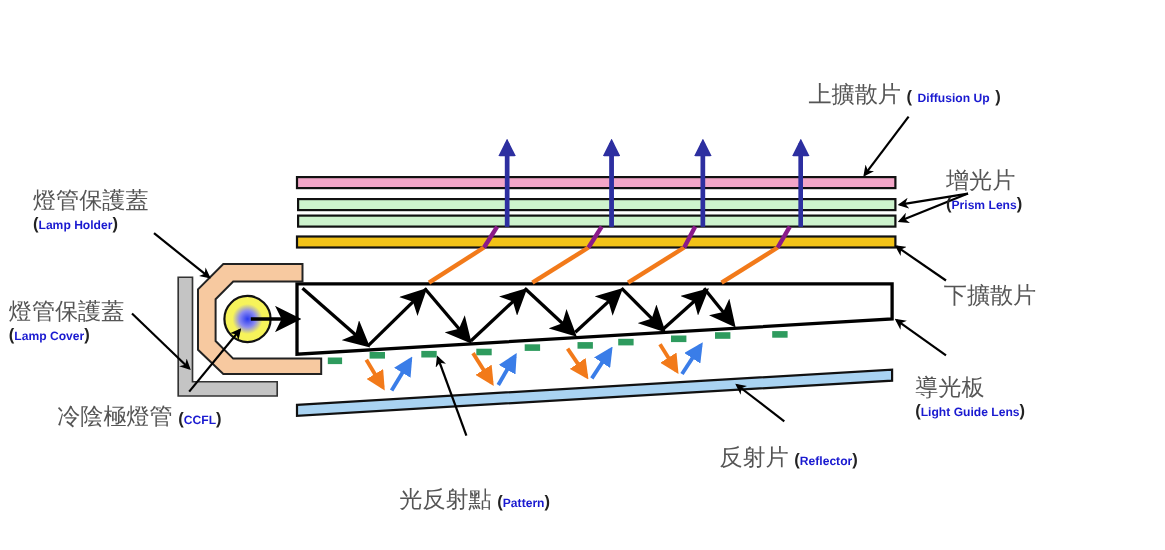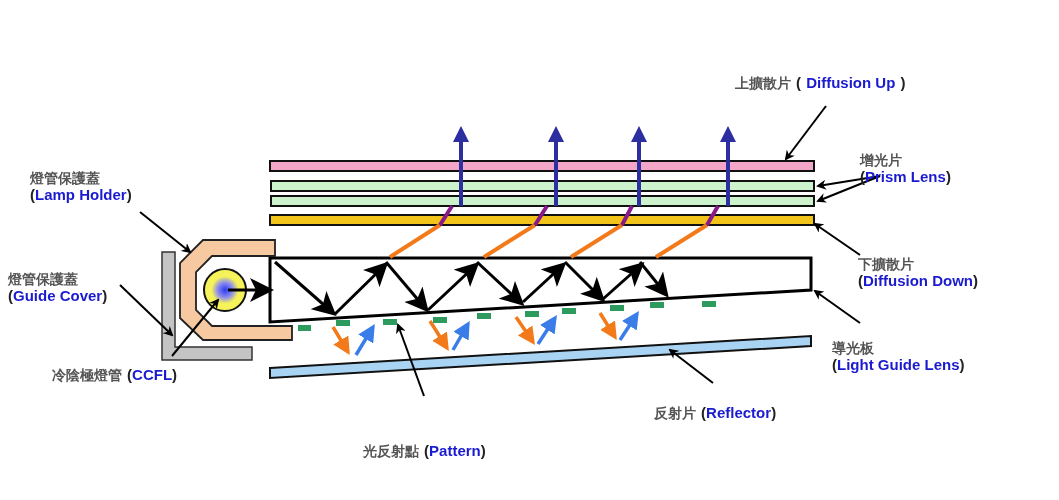--- a/index.html
+++ b/index.html
@@ -1,20 +1,20 @@
 <!DOCTYPE html>
 <html><head>
 <meta charset="utf-8">
 <style>
   html, body { margin: 0; padding: 0; background: #ffffff; }
   body { width: 1059px; height: 500px; position: relative; overflow: hidden; font-family: "DejaVu Sans", sans-serif; }
   svg { position: absolute; left: 0; top: 0; }
   .label { position: absolute; white-space: nowrap; line-height: 1.15; }
-  .zh { color: #555555; font-size: 14px; font-family: "DejaVu Sans", sans-serif; font-weight: bold; }
-  .en { color: #1a1ad0; font-size: 15px; font-weight: bold; font-family: "Liberation Sans", sans-serif; }
+  .zh { color: #555555; font-size: 21px; font-family: "DejaVu Sans", sans-serif; }
+  .en { color: #1a1ad0; font-size: 11px; font-weight: bold; font-family: "Liberation Sans", sans-serif; }
   .br { color: #222; font-size: 15px; font-weight: bold; font-family: "Liberation Sans", sans-serif; }
 </style>
 </head>
 <body>
 
 <svg width="1059" height="500" viewBox="0 0 1059 500">
   <defs>
     <radialGradient id="ccflGrad" cx="50%" cy="50%" r="50%">
       <stop offset="0%" stop-color="#2a3bf0"></stop>
       <stop offset="35%" stop-color="#8a8af0"></stop>
@@ -155,21 +155,20 @@
   <span class="br">)</span>
 </div>
 
 <div class="label" style="left:860px; top:152px;">
   <div class="zh">增光片</div>
   <div><span class="br">(</span><span class="en">Prism Lens</span><span class="br">)</span></div>
 </div>
 
 <div class="label" style="left:858px; top:256px;">
   <div class="zh">下擴散片</div>
-  <div><span class="br">(</span><span class="en">Diffusion Down</span><span class="br">)</span></div>
 </div>
 
 <div class="label" style="left:832px; top:340px;">
   <div class="zh">導光板</div>
   <div><span class="br">(</span><span class="en">Light Guide Lens</span><span class="br">)</span></div>
 </div>
 
 <div class="label" style="left:654px; top:404px;">
   <span class="zh">反射片</span>
   <span class="br">(</span><span class="en">Reflector</span><span class="br">)</span>
@@ -180,19 +179,19 @@
   <span class="br">(</span><span class="en">Pattern</span><span class="br">)</span>
 </div>
 
 <div class="label" style="left:30px; top:170px;">
   <div class="zh">燈管保護蓋</div>
   <div><span class="br">(</span><span class="en">Lamp Holder</span><span class="br">)</span></div>
 </div>
 
 <div class="label" style="left:8px; top:244px;margin-top:27px;">
   <div class="zh">燈管保護蓋</div>
-  <div><span class="br">(</span><span class="en">Guide Cover</span><span class="br">)</span></div>
+  <div><span class="br">(</span><span class="en">Lamp Cover</span><span class="br">)</span></div>
 </div>
 
 <div class="label" style="left:52px; top:366px;">
   <span class="zh">冷陰極燈管</span>
   <span class="br">(</span><span class="en">CCFL</span><span class="br">)</span>
 </div>
 
 </body></html>

